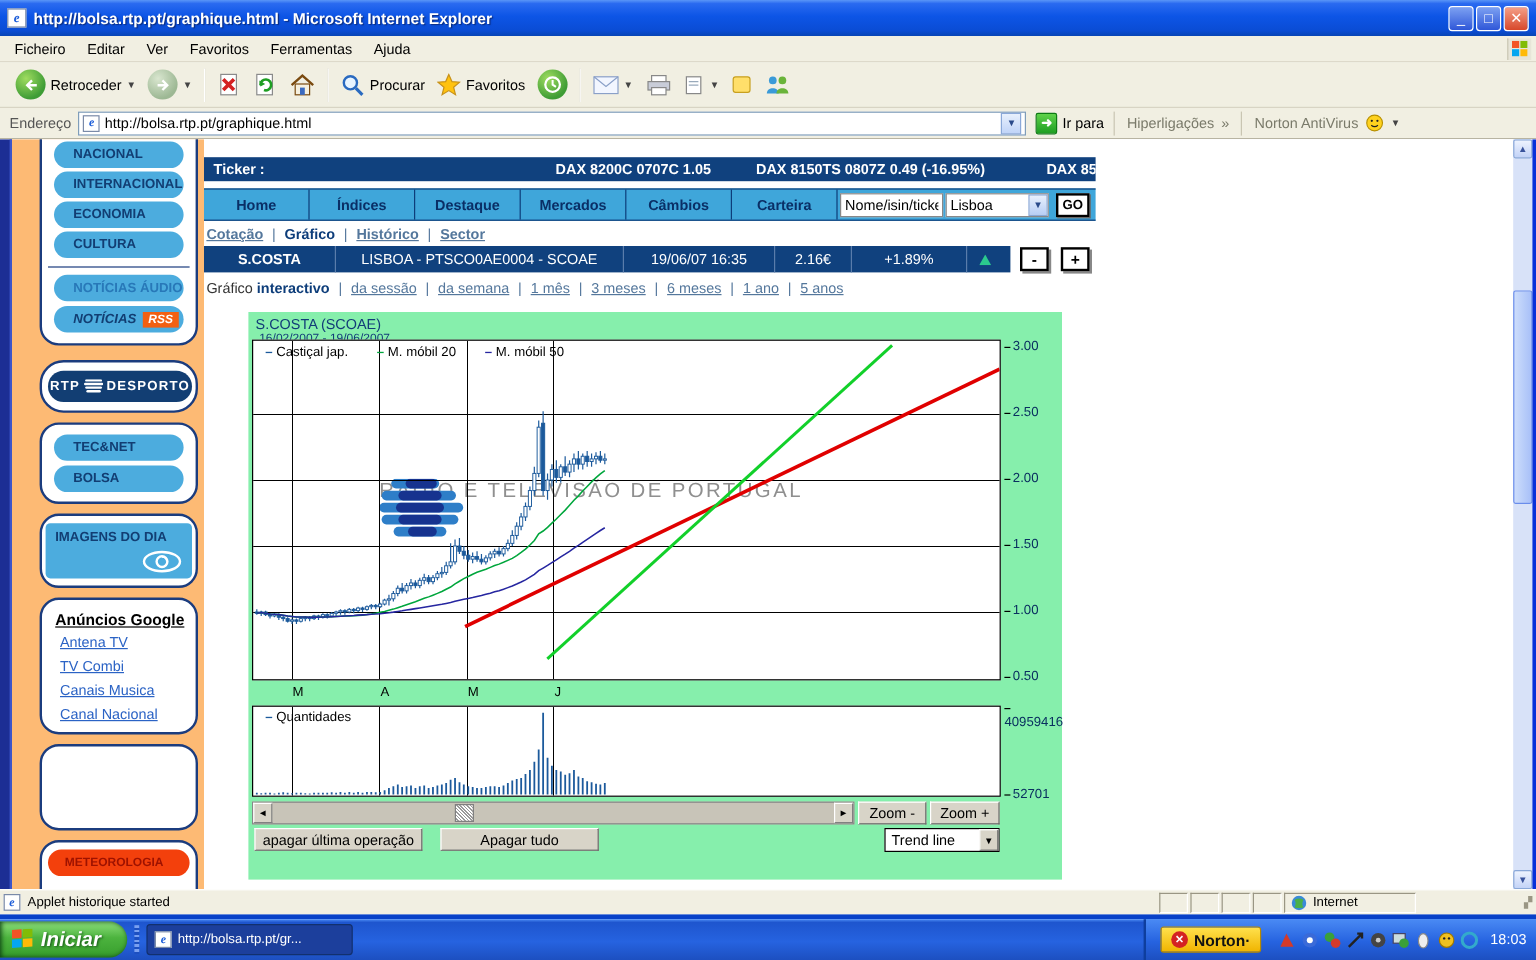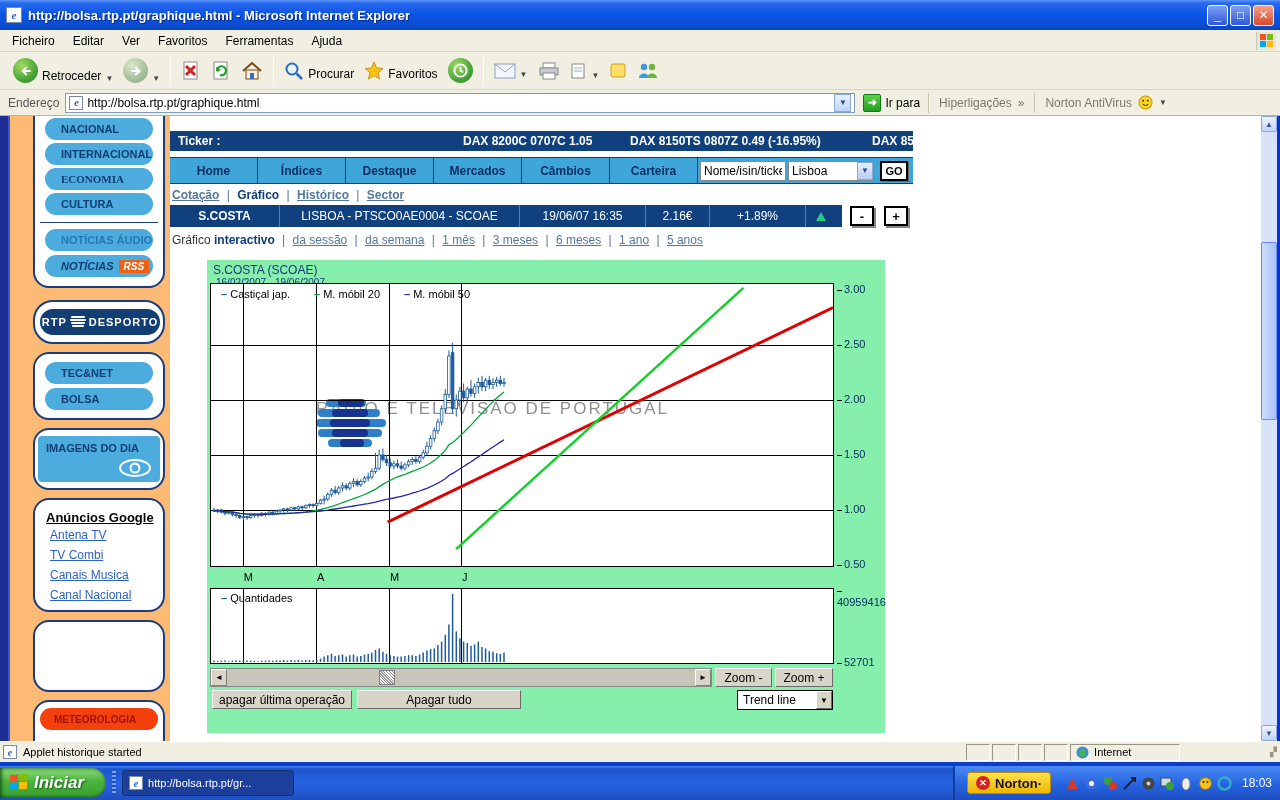--- a/index.html
+++ b/index.html
@@ -20,21 +20,21 @@
   .wbtn.close{background:linear-gradient(180deg,#f5a088,#d7482b);}
   .docicon{width:16px;height:16px;background:#fff;border:1px solid #7a8aa8;position:relative;
     display:flex;align-items:center;justify-content:center;font:bold italic 11px "Liberation Serif",serif;color:#1b5cd8;}
   .menubar{position:absolute;left:0;top:30px;width:1280px;height:22px;background:#f1efe2;
     border-bottom:1px solid #d8d4c4;display:flex;align-items:center;gap:2px;padding:0 4px;}
   .menubar span.mi{font-size:12px;padding:2px 8px;}
   .winflag{margin-left:auto;width:20px;height:18px;background:#e7e5d8;border-left:1px solid #cac6b4;
     display:flex;align-items:center;justify-content:center;}
   .toolbar{position:absolute;left:0;top:52px;width:1280px;height:38px;background:#f1efe2;
     border-bottom:1px solid #d8d4c4;display:flex;align-items:center;padding:0 8px;font-size:12px;}
-  .tbtn{display:flex;align-items:flex-end;gap:4px;padding:3px 5px;}
+  .tbtn{display:flex;align-items:center;gap:4px;padding:3px 5px;}
   .tsep{width:1px;height:28px;background:#c9c5b2;border-right:1px solid #fff;margin:0 5px;}
   .circ{width:25px;height:25px;border-radius:50%;display:flex;align-items:center;justify-content:center;}
   .circ.green{background:radial-gradient(circle at 35% 30%,#9fdc60,#3e9c35 70%);}
   .circ.gray{background:radial-gradient(circle at 35% 30%,#d9e6cf,#9db894 70%);}
   .caret{font-size:8px;color:#444;}
   .addrbar{position:absolute;left:0;top:90px;width:1280px;height:26px;background:#f1efe2;
     border-bottom:1px solid #b8b4a2;display:flex;align-items:center;padding:0 2px;font-size:12px;}
   .addrlabel{color:#555;padding:0 6px;}
   .addrinput{height:20px;width:790px;background:#fff;border:1px solid #7f9db9;display:flex;align-items:center;padding:0 3px;gap:4px;}
   .addrdrop{width:17px;height:18px;background:linear-gradient(180deg,#e8f0fc,#c0d4f8);border:1px solid #8aa8d8;
@@ -310,21 +310,21 @@
     </span>
   </div>
 
   <div class="viewport">
     <div class="leftstrip"></div>
 
     <div class="sidebar">
       <div class="sbox" style="left:23px;top:-14px;width:132px;height:186px;border-radius:0 0 16px 16px;"></div>
       <div class="pill" style="top:2px;">NACIONAL</div>
       <div class="pill" style="top:27px;">INTERNACIONAL</div>
-      <div class="pill" style="top:52px;font-family:Liberation Serif, serif;">ECONOMIA</div>
+      <div class="pill" style="top:52px;">ECONOMIA</div>
       <div class="pill" style="top:77px;">CULTURA</div>
       <div class="sdivider" style="top:106px;"></div>
       <div class="pill lightxt" style="top:113px;">NOTÍCIAS ÁUDIO</div>
       <div class="pill" style="top:139px;font-style:italic;">
         <span>NOTÍCIAS</span>
         <span class="rssbadge">RSS</span>
       </div>
 
       <div class="sbox" style="left:23px;top:184px;width:132px;height:44px;border-radius:20px;"></div>
       <div class="desppill" style="top:193px;">
@@ -744,21 +744,21 @@
         <span class="ylab" style="top:396px;">52701</span>
 
         <div class="scrollrow">
           <span class="sarrow">◄</span>
           <span class="sthumb"></span>
           <span class="sarrow" style="margin-left:auto;">►</span>
         </div>
         <div class="graybtn" style="left:508px;top:408px;width:57px;">Zoom -</div>
         <div class="graybtn" style="left:568px;top:408px;width:58px;">Zoom +</div>
         <div class="graybtn" style="left:5px;top:430px;width:140px;">apagar última operação</div>
-        <div class="graybtn" style="left:150px;top:430px;width:164px;">Apagar tudo</div>
+        <div class="graybtn" style="left:160px;top:430px;width:132px;">Apagar tudo</div>
         <div class="trendsel">
           <span>Trend line</span>
           <span class="dropbtn">▼</span>
         </div>
       </div>
     </div>
 
     <div class="vscroll">
       <span class="vsbtn" style="top:0;">▲</span>
       <span class="vsthumb"></span>

